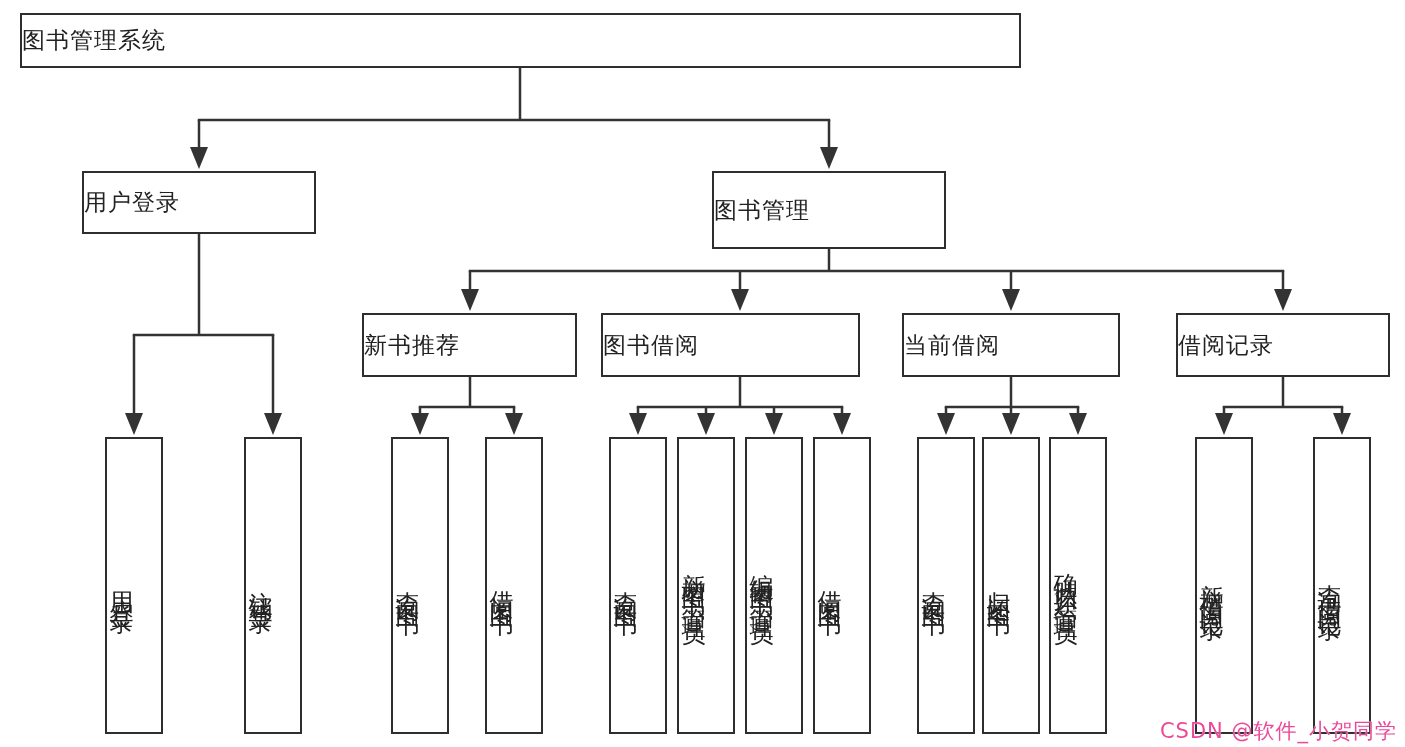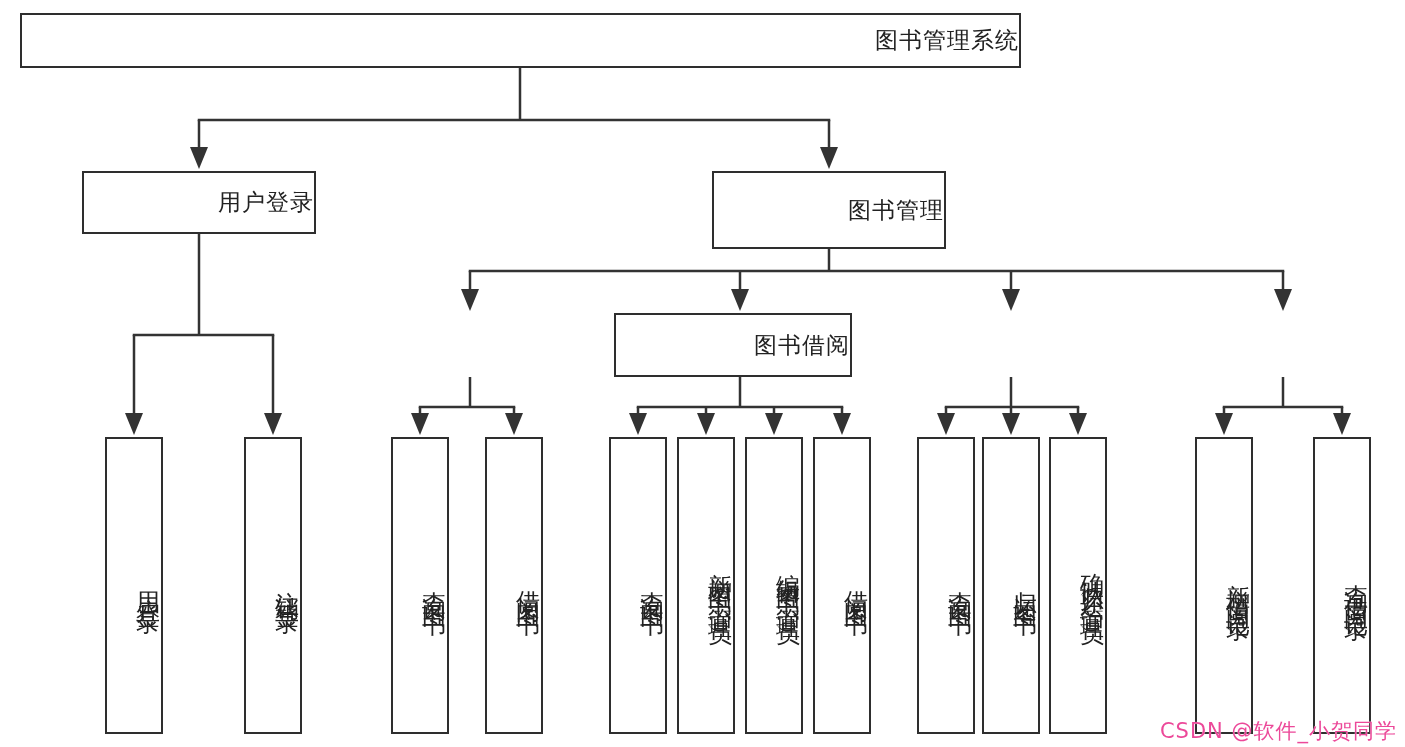--- a/index.html
+++ b/index.html
@@ -4,21 +4,21 @@
 <style>
   html,body{margin:0;padding:0;background:#fff;}
   .stage{
     position:relative;width:1405px;height:747px;background:#ffffff;
     font-family:"DejaVu Sans","Liberation Sans",sans-serif;overflow:hidden;
   }
   .wires{position:absolute;left:0;top:0;width:1405px;height:747px;}
   .box{
     position:absolute;box-sizing:border-box;background:#ffffff;
     border:2.5px solid #2e2e2e;color:#222222;
-    display:flex;align-items:center;justify-content:flex-end;
+    display:flex;align-items:center;justify-content:flex-start;
   }
   .box.h span{
     font-size:23px;letter-spacing:1px;white-space:nowrap;line-height:1;
   }
   .box.v span{
     writing-mode:vertical-rl;text-orientation:mixed;
     font-size:24px;letter-spacing:7px;line-height:1.15;white-space:nowrap;
   }
   .watermark{
     position:absolute;right:8px;bottom:2px;z-index:6;
@@ -90,22 +90,31 @@
     <span>图书管理系统</span>
   </div>
 
   <div class="box h" style="left:82px;top:171px;width:234px;height:63px">
     <span>用户登录</span>
   </div>
   <div class="box h" style="left:712px;top:171px;width:234px;height:78px">
     <span>图书管理</span>
   </div>
 
-  <div class="box h" style="left:614px;top:313px;width:238px;height:64px">
+  <div class="box h" style="left:362px;top:313px;width:215px;height:64px">
+    <span>新书推荐</span>
+  </div>
+  <div class="box h" style="left:601px;top:313px;width:259px;height:64px">
     <span>图书借阅</span>
+  </div>
+  <div class="box h" style="left:902px;top:313px;width:218px;height:64px">
+    <span>当前借阅</span>
+  </div>
+  <div class="box h" style="left:1176px;top:313px;width:214px;height:64px">
+    <span>借阅记录</span>
   </div>
 
   <div class="box v" style="left:105px;top:437px;width:58px;height:297px">
     <span>用户登录</span>
   </div>
   <div class="box v" style="left:244px;top:437px;width:58px;height:297px">
     <span>注销登录</span>
   </div>
 
   <div class="box v" style="left:391px;top:437px;width:58px;height:297px">

